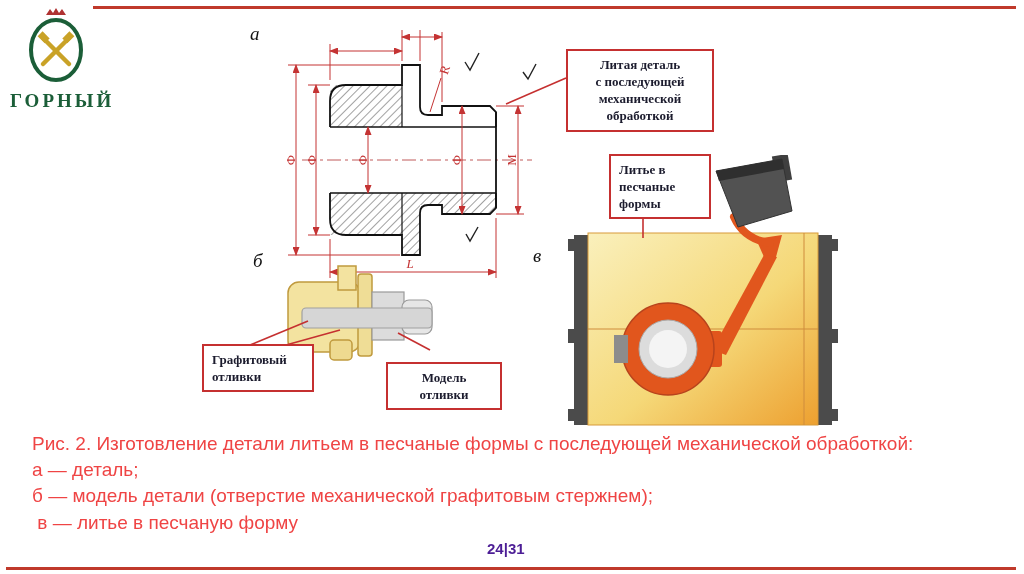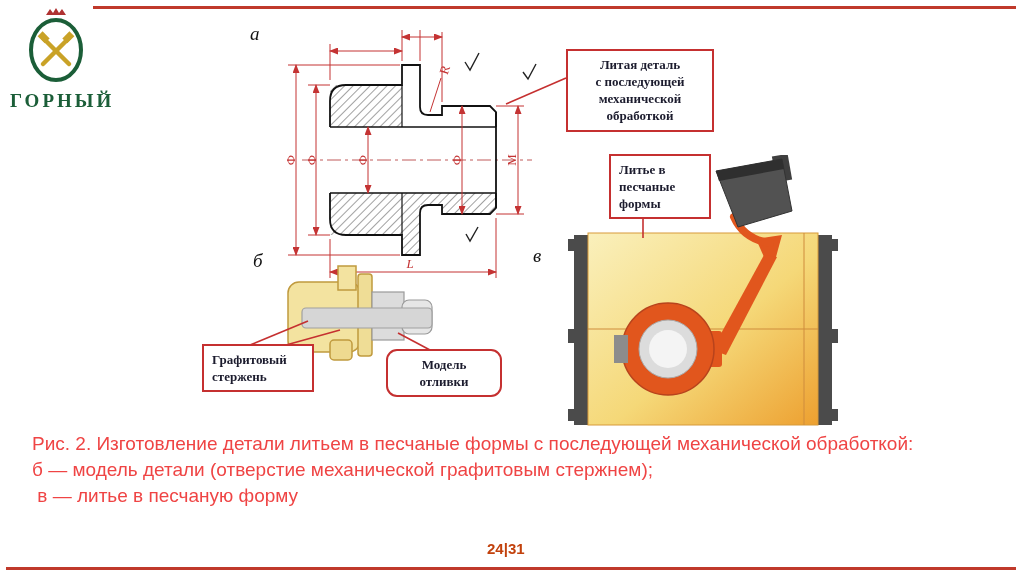--- a/index.html
+++ b/index.html
@@ -33,21 +33,21 @@
   .overlay{position:absolute;left:0;top:0;z-index:5;pointer-events:none;}
   .drawing{position:absolute;z-index:2;}
 
   .caption{
     position:absolute;left:32px;top:431px;width:918px;
     font-size:19px;line-height:1.38;color:#ef4444;z-index:4;
   }
   .caption div{white-space:pre-wrap;}
   .page-num{
     position:absolute;left:487px;top:540px;font-size:15px;font-weight:bold;
-    color:#c2410c;z-index:7;
+    color:#4c1d95;z-index:7;
   }
 </style>
 </head>
 <body>
 
 <div class="slide">
 
   <div class="accent-line accent-top"></div>
   <div class="accent-line accent-bottom"></div>
 
@@ -211,25 +211,26 @@
   </svg>
 
   <div class="callout ta-c" style="left:566px;top:49px;width:128px;padding-left:8px;">Литая деталь
 с последующей
 механической
 обработкой</div>
   <div class="callout ta-l" style="left:609px;top:154px;width:82px;">Литье в
 песчаные
 формы</div>
   <div class="callout ta-l" style="left:202px;top:344px;width:92px;">Графитовый
-стержень</div>
-  <div class="callout ta-c" style="left:386px;top:349px;width:96px;border-radius:11px;">Модель
+отливки</div>
+  <div class="callout ta-c" style="left:386px;top:362px;width:96px;">Модель
 отливки</div>
 
   <div class="caption">
     <div>Рис. 2. Изготовление детали литьем в песчаные формы с последующей механической обработкой:</div>
+    <div>а — деталь;</div>
     <div>б — модель детали (отверстие механической графитовым стержнем);</div>
     <div> в — литье в песчаную форму</div>
   </div>
 
   <div class="page-num">24|31</div>
 
 </div>
 
 </body></html>

